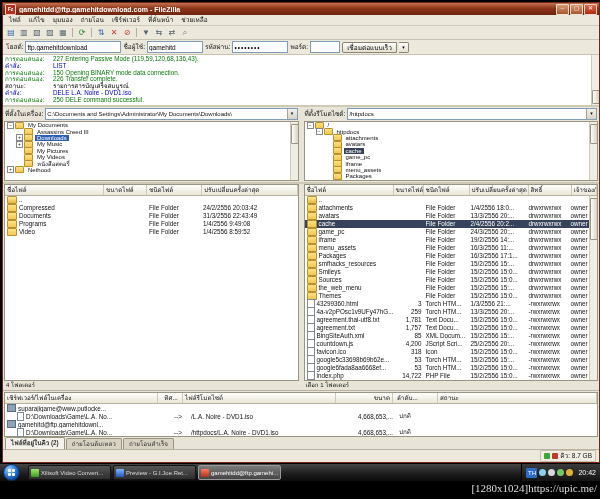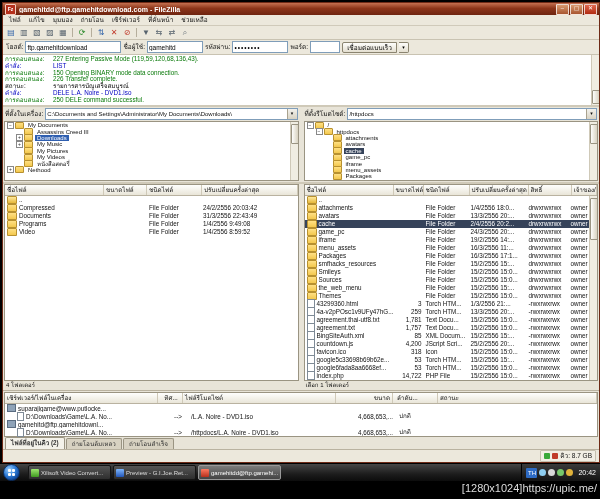--- a/index.html
+++ b/index.html
@@ -121,21 +121,21 @@
   .ic-xilisoft .ticon{background:linear-gradient(#9fe870,#3f9a20);}
   .ic-preview .ticon{background:linear-gradient(#7fb7ff,#2356b8);}
   .ic-filezilla .ticon{background:linear-gradient(#ff7a60,#b5301c);}
   .tlbl{overflow:hidden;}
   #tray{margin-left:auto;height:100%;display:flex;align-items:center;gap:2px;padding:0 4px;
         background:linear-gradient(#3a3a3a,#141414);border-left:1px solid #000;}
   .lang{width:11px;height:10px;background:#2e6bc4;color:#fff;font-size:6px;line-height:10px;text-align:center;border-radius:1px;}
   .tico{width:7px;height:7px;border-radius:50%;}
   .tico.t1{background:#8ecdf0}.tico.t2{background:#d8d8d8}.tico.t3{background:#76c76a}.tico.t4{background:#e0b23a}
   .clock{color:#fff;font-size:7px;margin-left:3px;}
-  #watermark{position:absolute;right:3px;top:482px;color:#ddd;font-size:11px;white-space:nowrap;}
+  #watermark{position:absolute;right:3px;top:482px;color:#ddd;font-size:11px;white-space:nowrap;font-family:Liberation Serif, serif;}
 </style>
 </head>
 <body>
 
 <div id="desktop">
 
   <div id="window">
 
     <div id="titlebar">
       <span class="appicon">Fz</span>

